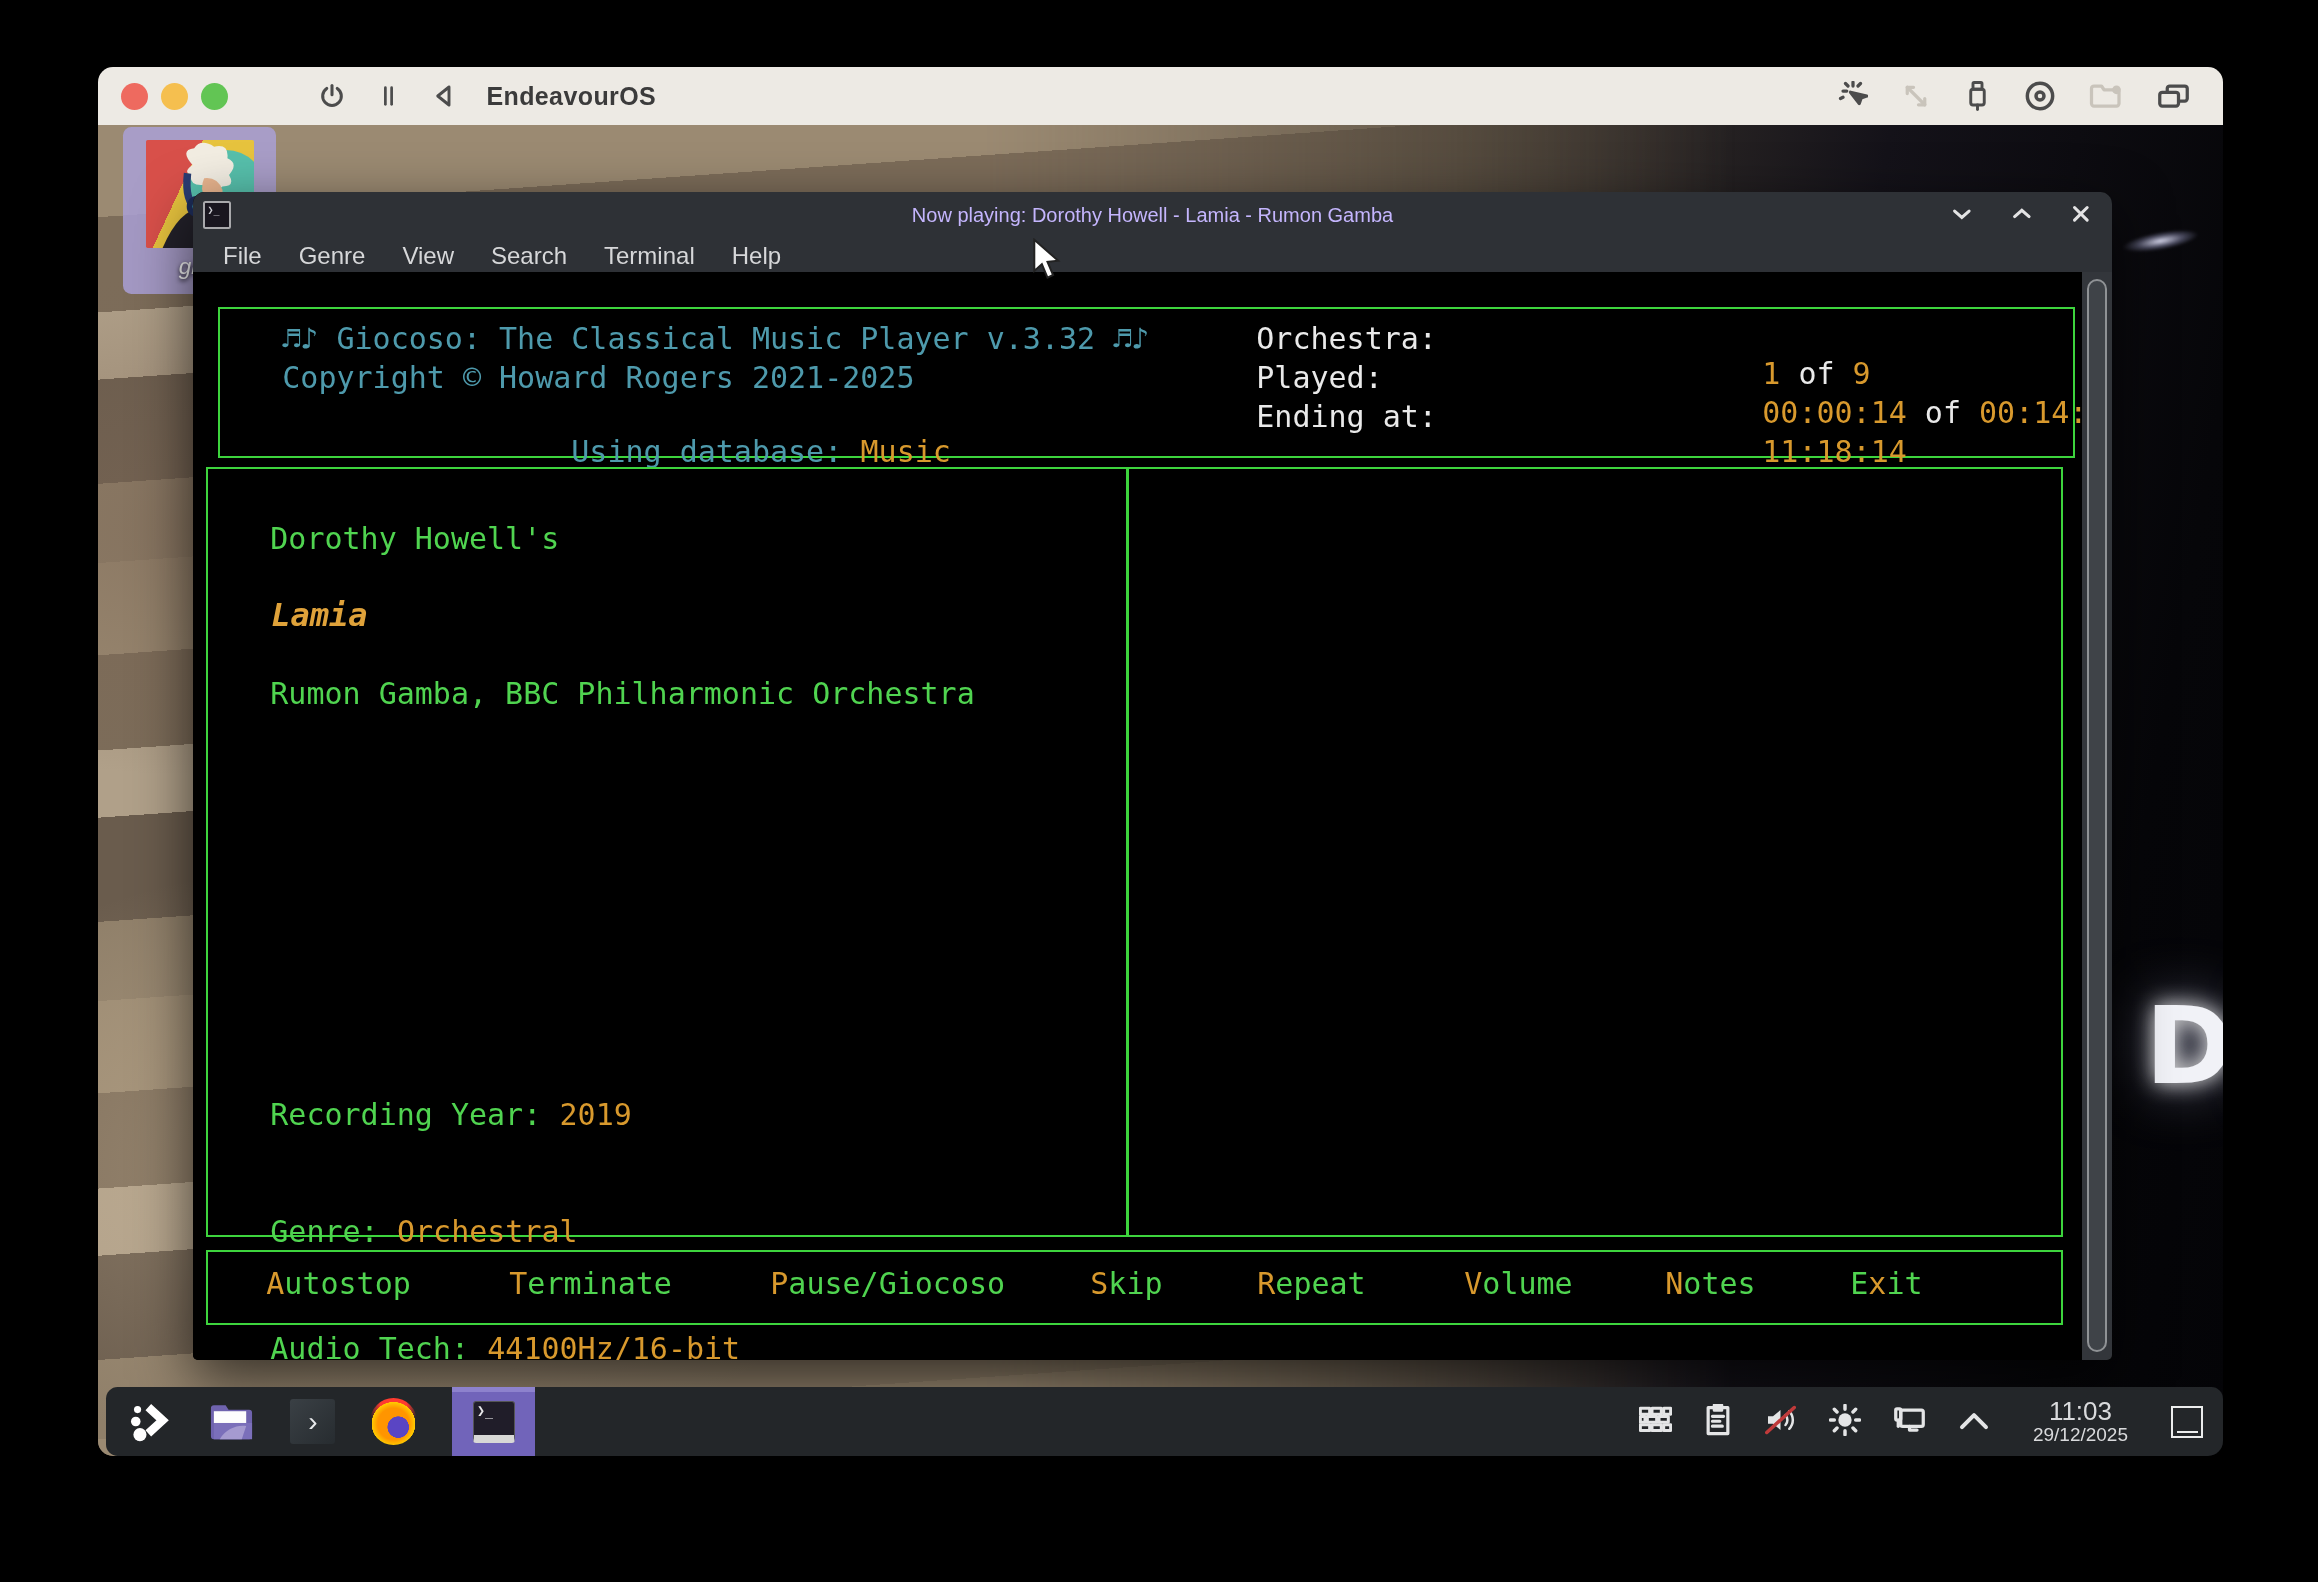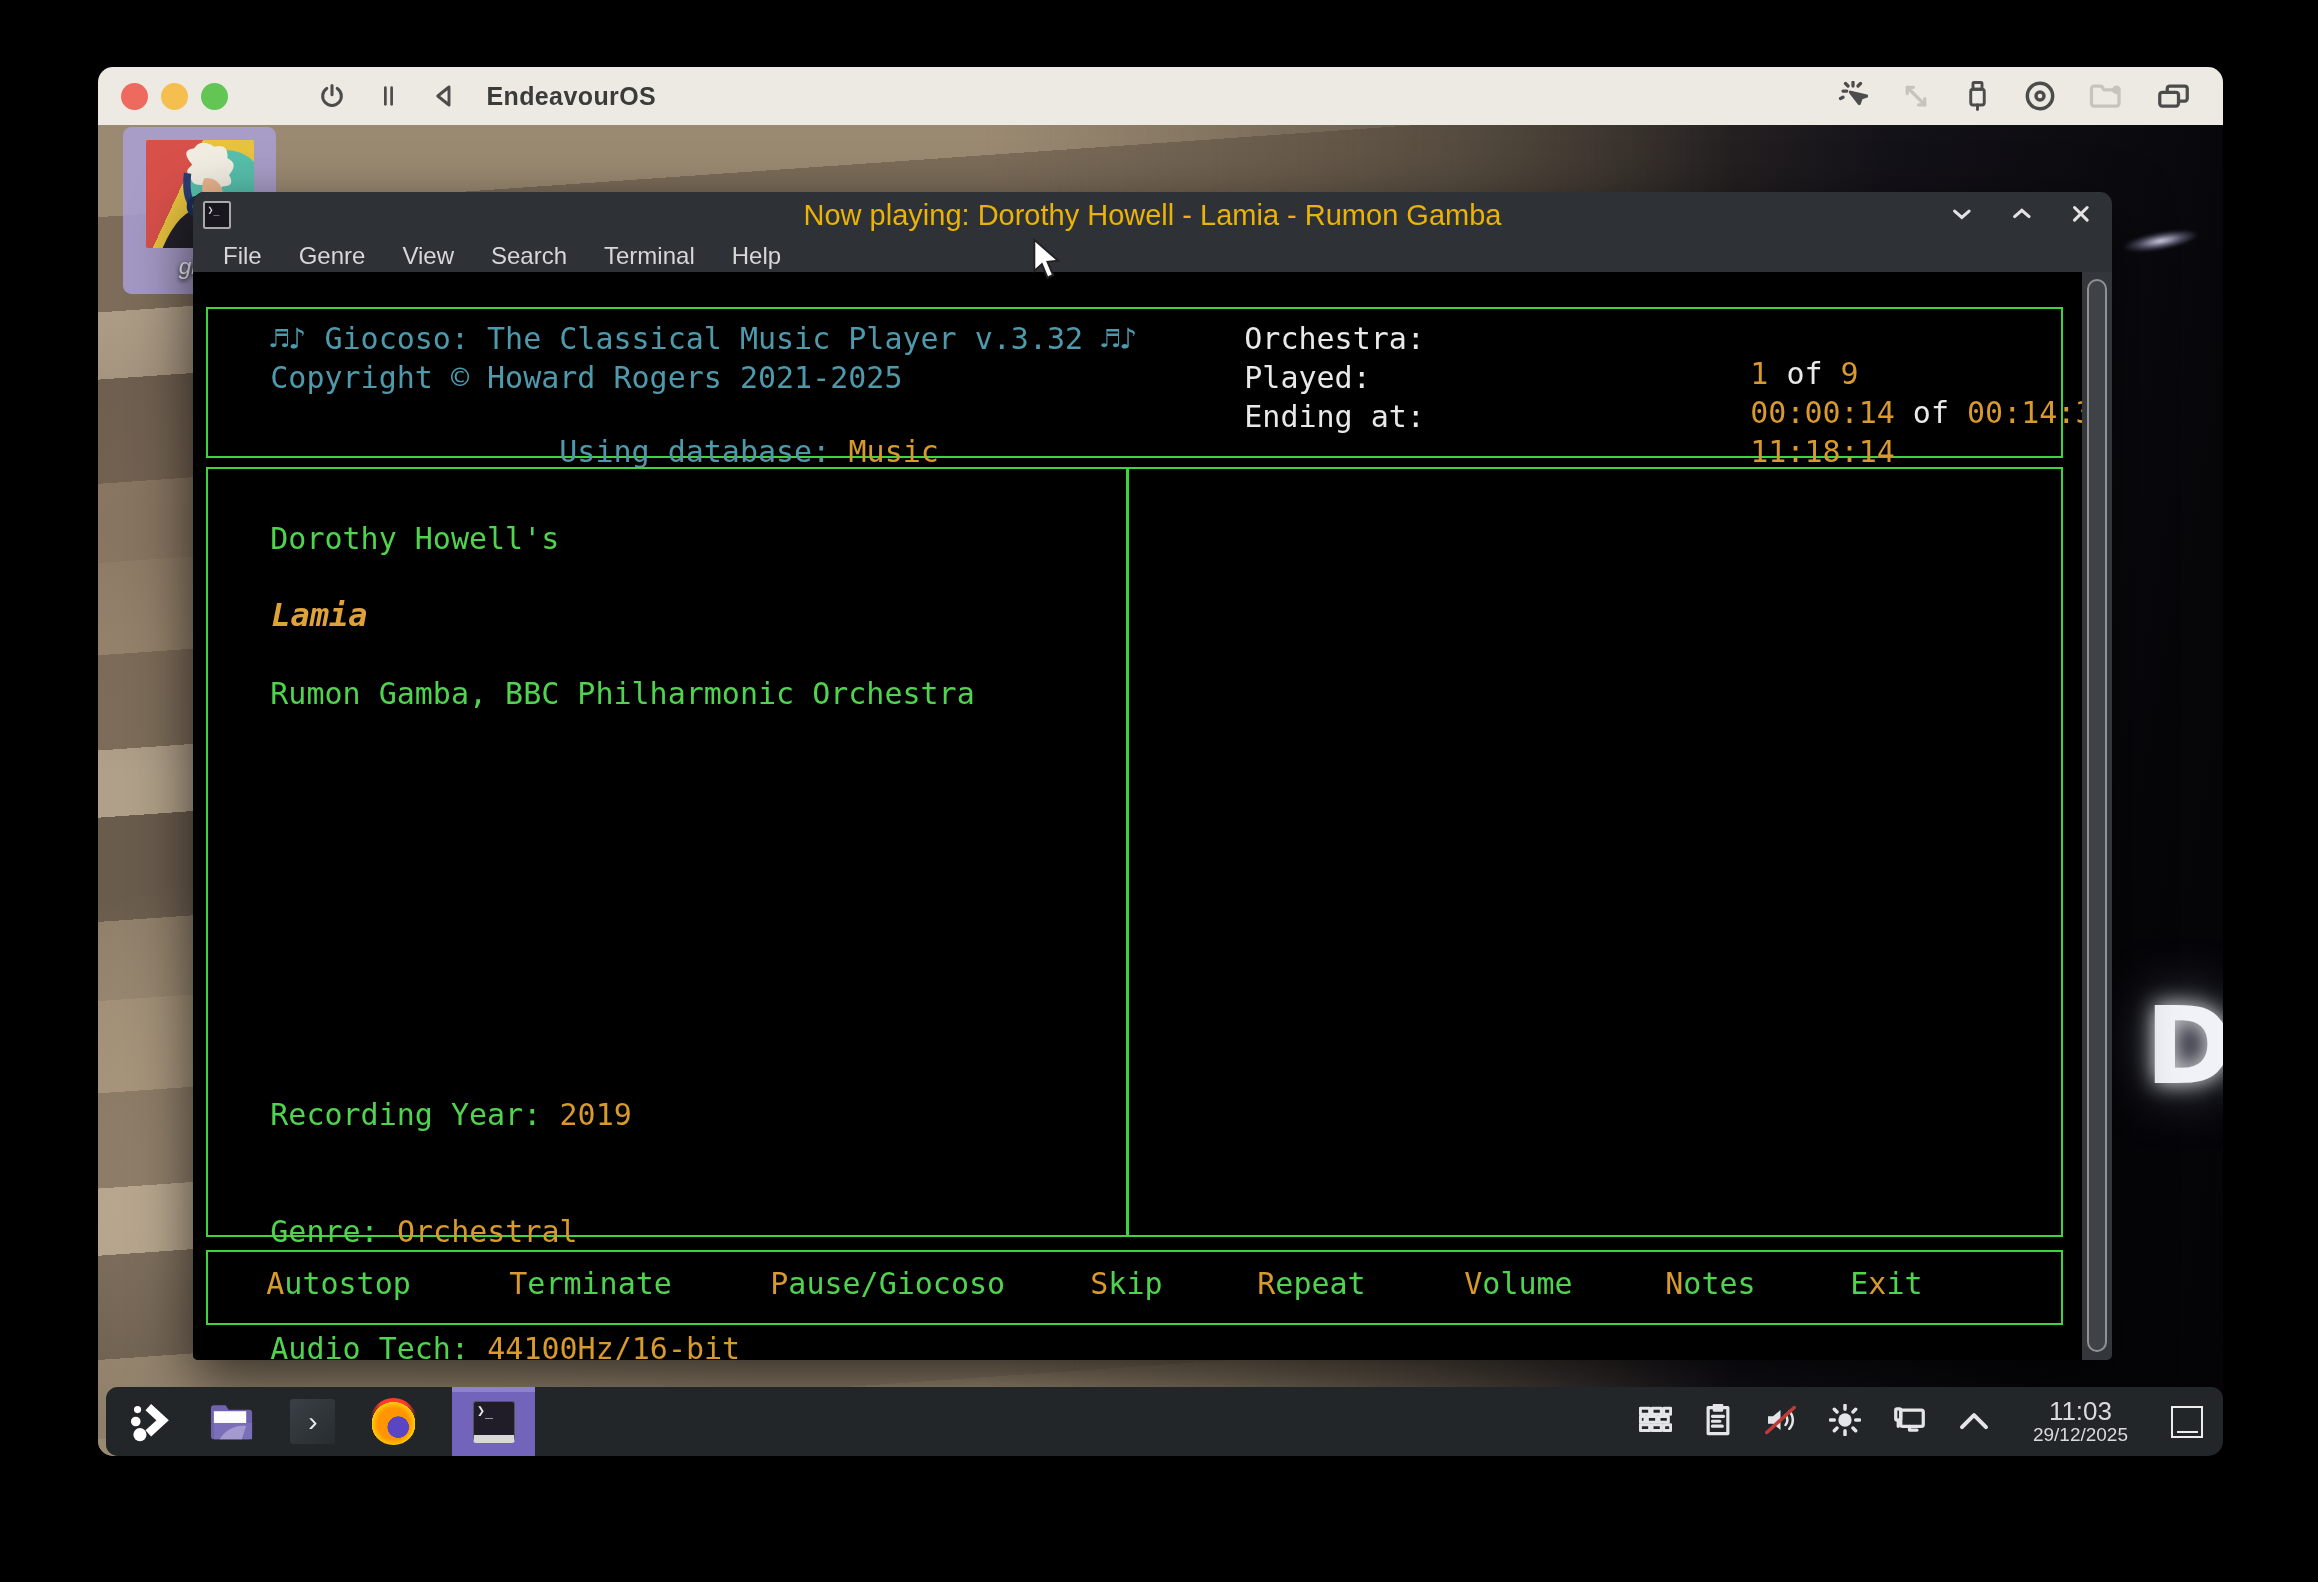--- a/index.html
+++ b/index.html
@@ -58,34 +58,34 @@
     font-size:22.5px; color:#f4f4f4; text-shadow:0 1.7px 4.2px rgba(0,0,0,.9); }
 
   
   .terminal { position:absolute; left:95px; top:67px; width:1919px; height:1168px;
     border-radius:11.7px 11.7px 5px 5px; overflow:hidden; background:#000;
     box-shadow:0 20px 58px rgba(0,0,0,.65); }
   .t-titlebar { position:relative; height:47px; background:#2e3136; display:flex; align-items:center; justify-content:center; }
   .t-appicon { position:absolute; left:10px; top:9.2px; width:28px; height:28px; background:#19161f;
     border:2.5px solid #a9a9ac; border-radius:2.5px; color:#cfcfd4; font-family:"DejaVu Sans Mono",monospace;
     font-size:10px; line-height:8.3px; padding:2.5px 0 0 2.5px; }
-  .t-title { font-size:29px; color:#eab308; }
+  .t-title { font-size:20px; color:#c4b5fd; }
   .t-controls { position:absolute; right:20px; top:0; height:47px; display:flex; align-items:center; gap:38px; }
   .t-controls svg { stroke:#e3e3e4; stroke-width:3.4; fill:none; stroke-linecap:round; }
   .t-menubar { height:33px; background:#2e3136; display:flex; align-items:center; gap:37px; padding-left:30px; }
   .t-menubar span { font-size:24px; color:#d6d7d9; }
   .t-body { display:flex; height:1088px; }
   .t-content { position:relative; flex:1; background:#000;
     font-family:"DejaVu Sans Mono","DejaVu Sans",monospace; font-size:30px; }
   .t-scroll { width:30px; background:#33363b; position:relative; }
   .t-thumb { position:absolute; left:5px; right:5px; top:6.7px; bottom:8.3px;
     border:2.5px solid #8f9295; background:#3f4348; border-radius:11.7px; }
 
   .gbox { position:absolute; left:13.3px; width:1857px; border:2.5px solid #3dd43d; }
-  .box1 { top:35px; height:151px; }
+  .box1 { top:35px; height:151px;margin-left:12px; }
   .box2 { top:195px; height:770px; }
   .box3 { top:978px; height:75px; }
   .vdiv { position:absolute; left:918px; top:0; bottom:0; width:2.5px; background:#3dd43d; }
 
   .trow { position:absolute; white-space:pre; }
   .teal { color:#4e9aac; } .org { color:#d8992d; } .grn { color:#50d450; } .wht { color:#e9e9e9; }
   .r1{top:11.7px;left:62px;} .r2{top:51px;left:62px;} .r3{top:90px;left:62px;}
   .sl{left:1036px;} .sv{left:1253px;}
   .val-gap{ margin-left:18.3px; }
 

